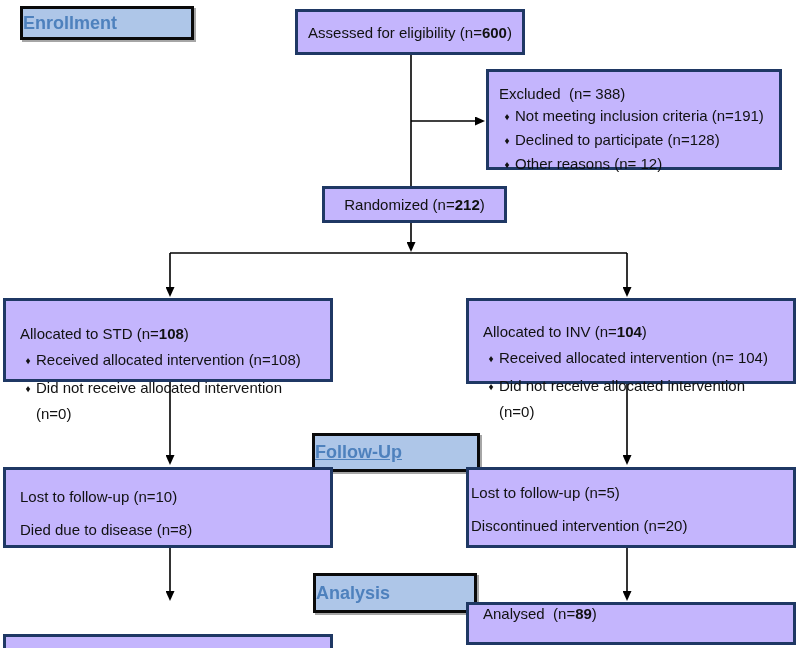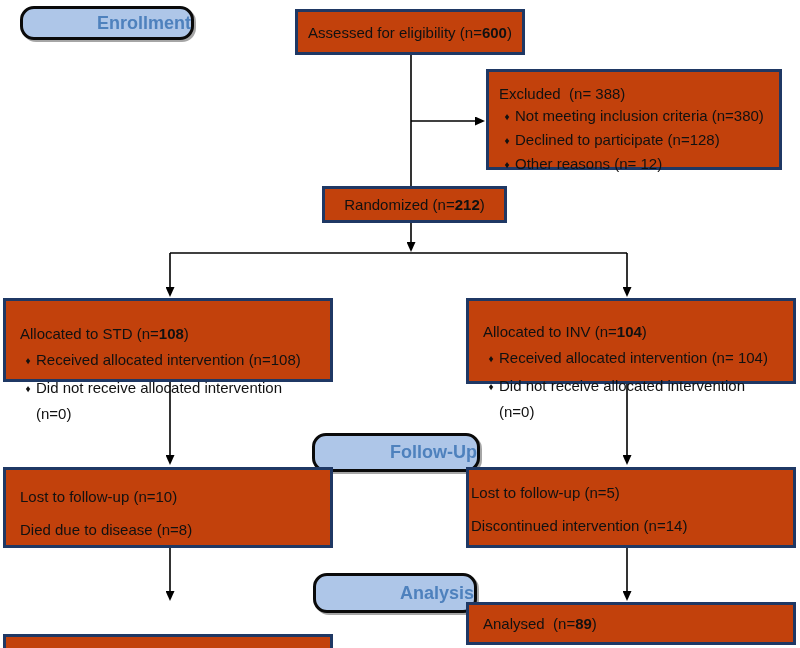--- a/index.html
+++ b/index.html
@@ -13,34 +13,34 @@
     position:relative;
     width:800px;height:648px;
     background:#ffffff;
     font-family:"Liberation Sans", sans-serif;
     color:#111111;
     overflow:hidden;
   }
   .arrows{position:absolute;left:0;top:0;width:800px;height:648px;pointer-events:none;}
   .box{
     position:absolute;
-    background:#c2410c;
+    background:#c4b5fd;
     border:3px solid var(--boxBorder,#1f3864);
     box-sizing:border-box;
     font-size:15px;
   }
   .box .t,.box b{white-space:pre-wrap;}
   .centered{display:flex;align-items:center;justify-content:center;text-align:center;}
   .pill{
     position:absolute;
     background:var(--pillFill,#aec6e8);
     border:3px solid #0a0a0a;
-    border-radius:14px;
+    border-radius:0;
     box-sizing:border-box;
-    display:flex;align-items:center;justify-content:flex-end;
+    display:flex;align-items:center;justify-content:flex-start;
     font-weight:bold;
     font-size:18px;
     color:var(--pillText,#4e81bd);
     box-shadow:2px 2px 0 rgba(0,0,0,0.35);
   }
   .pad{padding:10px 12px;}
   .title-line{line-height:22px;}
   .b-line{display:flex;align-items:baseline;line-height:22px;}
   .b-line .diamond{font-size:10px;width:16px;flex:0 0 16px;text-align:center;transform:translateY(-1px);}
   .b-line .txt{white-space:pre-wrap;}
@@ -69,36 +69,36 @@
       <line x1="170" y1="382" x2="170" y2="456" marker-end="url(#arr)"></line>
       <line x1="627" y1="382" x2="627" y2="456" marker-end="url(#arr)"></line>
       <line x1="170" y1="548" x2="170" y2="592" marker-end="url(#arr)"></line>
       <line x1="627" y1="548" x2="627" y2="592" marker-end="url(#arr)"></line>
     </g>
   </svg>
 
   <div class="pill" style="left:20px;top:6px;width:174px;height:34px;">
     <span>Enrollment</span>
   </div>
-  <div class="pill" style="left:312px;top:433px;width:168px;height:39px;">
+  <div class="pill" style="left:312px;top:433px;width:168px;height:39px;text-decoration:underline;">
     <span>Follow-Up</span>
   </div>
   <div class="pill" style="left:313px;top:573px;width:164px;height:40px;">
     <span>Analysis</span>
   </div>
 
   <div class="box centered" style="left:295px;top:9px;width:230px;height:46px;">
     <div><span class="t">Assessed for eligibility (n=</span><b>600</b><span class="t">)</span></div>
   </div>
 
   <div class="box pad" style="left:486px;top:69px;width:296px;height:101px;padding:11px 10px;">
     <div class="title-line"><span class="t">Excluded  (n= 388)</span></div>
     <div class="b-line">
       <span class="diamond">♦</span>
-      <span class="txt">Not meeting inclusion criteria (n=380)</span>
+      <span class="txt">Not meeting inclusion criteria (n=191)</span>
     </div>
     <div class="b-line">
       <span class="diamond">♦</span>
       <span class="txt">Declined to participate (n=128)</span>
     </div>
     <div class="b-line">
       <span class="diamond">♦</span>
       <span class="txt">Other reasons (n= 12)</span>
     </div>
   </div>
@@ -131,24 +131,24 @@
     </div>
   </div>
 
   <div class="box pad" style="left:3px;top:467px;width:330px;height:81px;padding:18px 14px;">
     <div class="fu-line">Lost to follow-up (n=10)</div>
     <div class="fu-line">Died due to disease (n=8)</div>
   </div>
 
   <div class="box pad" style="left:466px;top:467px;width:330px;height:81px;padding:14px 2px;">
     <div class="fu-line">Lost to follow-up (n=5)</div>
-    <div class="fu-line">Discontinued intervention (n=14)</div>
+    <div class="fu-line">Discontinued intervention (n=20)</div>
   </div>
 
   <div class="box" style="left:3px;top:602px;width:330px;height:43px;display:flex;align-items:center;padding:0 14px;box-sizing:border-box;margin-top:32px;">
     <div><span class="t">Analysed  (n=</span><b>90</b><span class="t">)</span></div>
   </div>
 
-  <div class="box" style="left:466px;top:602px;width:330px;height:43px;display:flex;align-items:center;padding:0 14px;box-sizing:border-box;">
+  <div class="box" style="left:466px;top:602px;width:330px;height:43px;display:flex;padding:0 14px;box-sizing:border-box;">
     <div><span class="t">Analysed  (n=</span><b>89</b><span class="t">)</span></div>
   </div>
 
 </div>
 
 </body></html>

